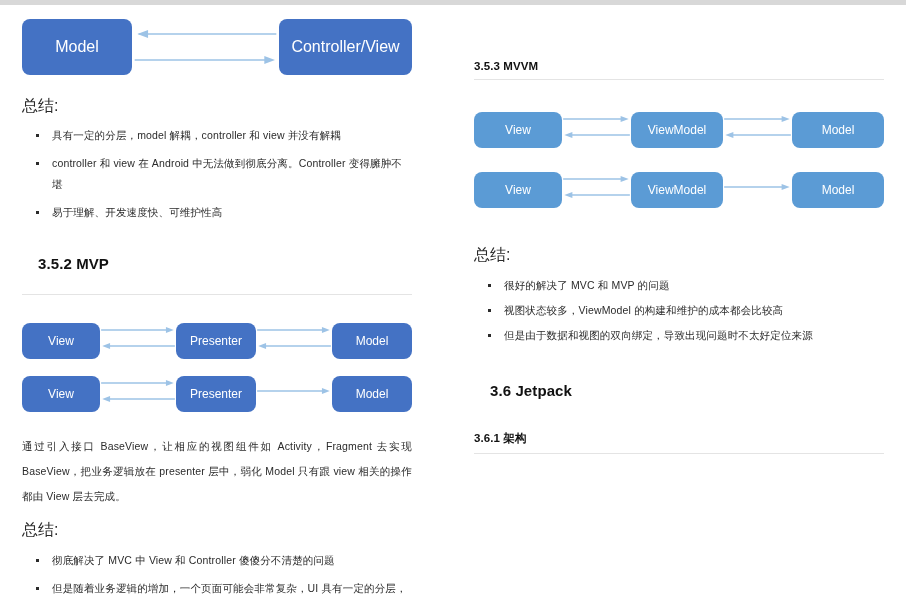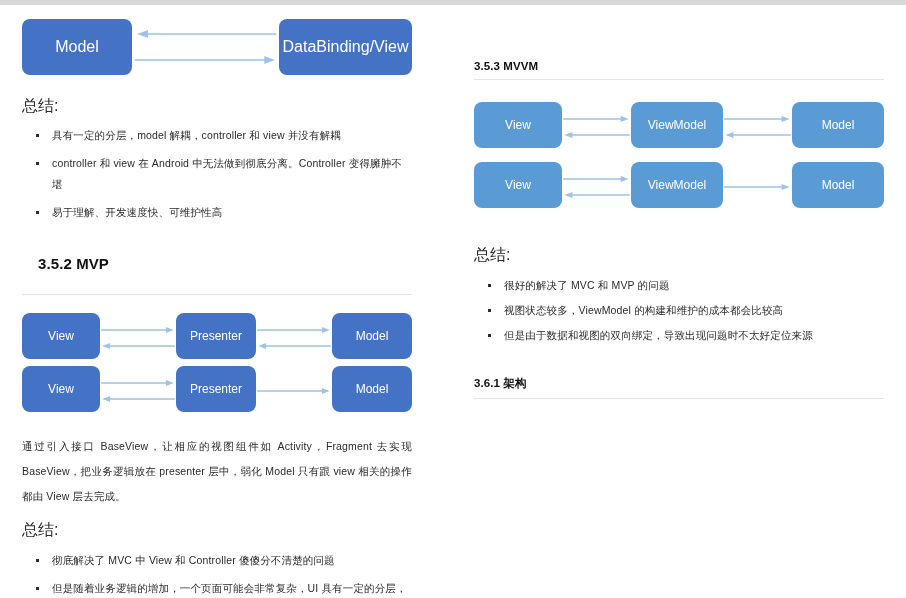--- a/index.html
+++ b/index.html
@@ -149,21 +149,21 @@
 
   
   .mvc-wrap { padding-top: 14px; }
   .mvc-row { height: 56px; }
   .mvc-row .node { height: 56px; font-size: 16px; }
   .mvc-row .node.n-model { width: 110px; }
   .mvc-row .node.n-cv    { width: 133px; }
 
   
   .trio-row { height: 42px; }
-  .trio-row .node { height: 46px; font-size: 12px; }
+  .trio-row .node { height: 36px; font-size: 12px; }
   .trio-row .node.w-a { width: 78px; }
   .trio-row .node.w-b { width: 80px; }
   .trio-row .node.w-c { width: 80px; }
   .trio-gap { height: 11px; }
 
   .mvvm-row .node.w-a { width: 88px; }
   .mvvm-row .node.w-b { width: 92px; }
   .mvvm-row .node.w-c { width: 92px; }
   .mvvm-gap { height: 18px; }
 </style>
@@ -186,21 +186,21 @@
           <svg viewBox="0 0 110 56" preserveAspectRatio="none" aria-hidden="true">
             <g stroke="#9dc3e6" stroke-width="1.4" fill="none">
               <line x1="108" y1="15" x2="5" y2="15"></line>
               <polyline points="12,11 4,15 12,19" fill="#9dc3e6" stroke="none"></polyline>
               <line x1="2" y1="41" x2="104" y2="41"></line>
               <polyline points="99,37 107,41 99,45" fill="#9dc3e6" stroke="none"></polyline>
             </g>
           </svg>
         </div>
         <div class="node dark n-cv">
-          <span>DataBinding/View</span>
+          <span>Controller/View</span>
         </div>
       </div>
     </div>
 
     <div style="height:18px"></div>
 
     <p class="label-zongjie">总结:</p>
 
     <div style="height:7px"></div>
 
@@ -387,20 +387,21 @@
     <div style="height:8px"></div>
 
     <ul class="bul tight">
       <li>很好的解决了 MVC 和 MVP 的问题</li>
       <li>视图状态较多，ViewModel 的构建和维护的成本都会比较高</li>
       <li>但是由于数据和视图的双向绑定，导致出现问题时不太好定位来源</li>
     </ul>
 
     <div style="height:16px"></div>
 
+    <h2 class="sec-h2">3.6 Jetpack</h2>
 
     <div style="height:10px"></div>
 
     <h3 class="sec-h3">3.6.1 架构</h3>
     <div class="rule"></div>
 
   </div>
 </div>
 
 </body></html>

